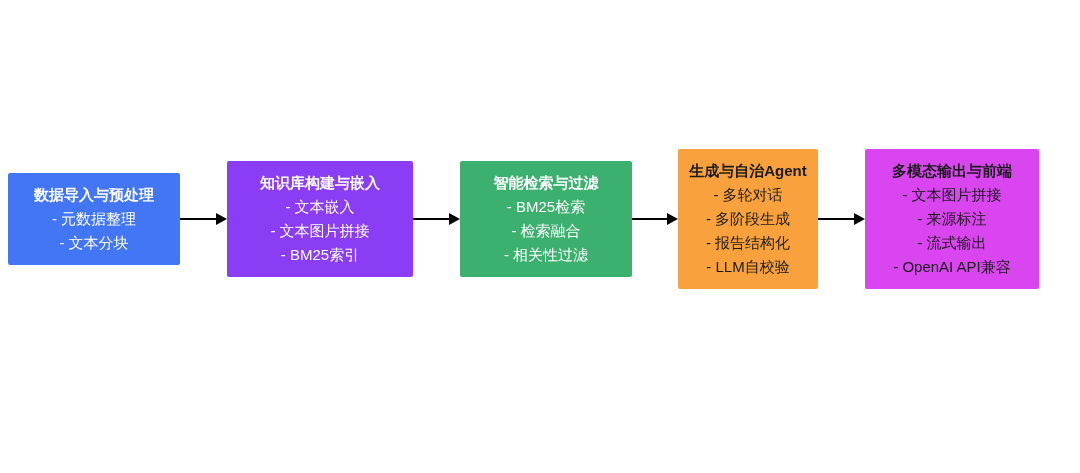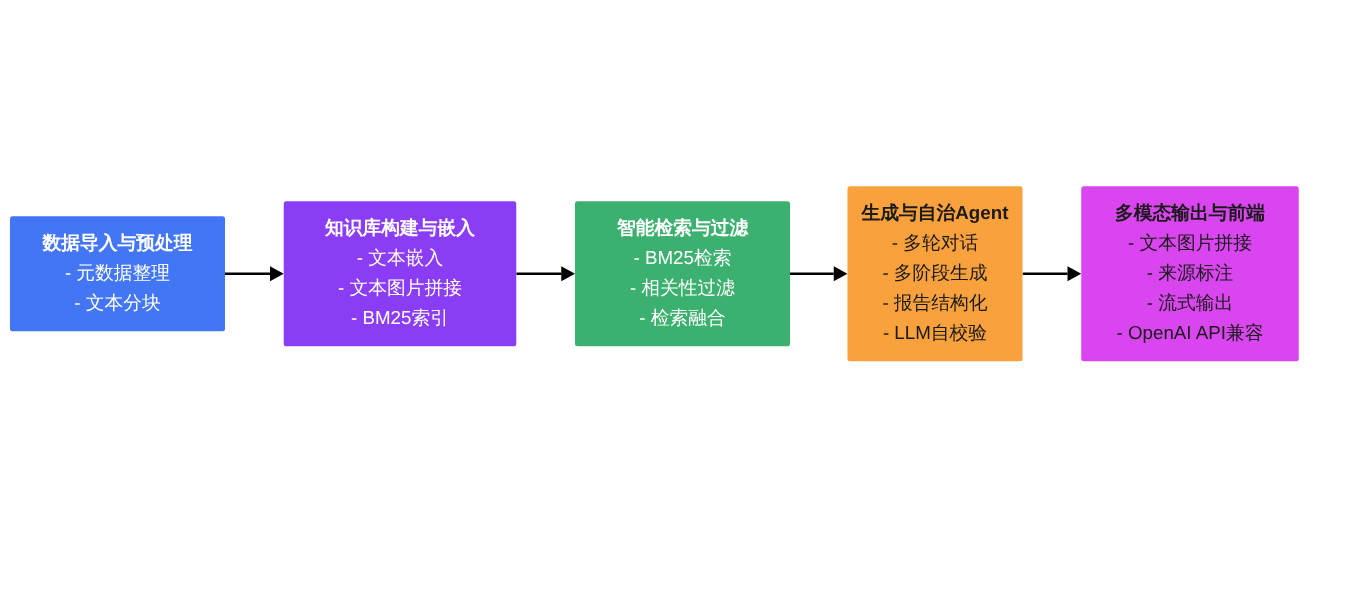--- a/index.html
+++ b/index.html
@@ -84,22 +84,22 @@
     <div class="arrow">
       <svg width="47" height="14" viewBox="0 0 47 14">
         <line x1="0" y1="7" x2="36" y2="7" stroke="#000000" stroke-width="2"></line>
         <polygon points="36,1 47,7 36,13" fill="#000000"></polygon>
       </svg>
     </div>
 
     <div class="node n3" style="background-color: rgb(60, 176, 110); color: rgb(255, 255, 255);">
       <div class="node-title">智能检索与过滤</div>
       <div class="node-item">- BM25检索</div>
+      <div class="node-item">- 检索融合</div>
       <div class="node-item">- 相关性过滤</div>
-      <div class="node-item">- 检索融合</div>
     </div>
 
     <div class="arrow">
       <svg width="46" height="14" viewBox="0 0 46 14">
         <line x1="0" y1="7" x2="35" y2="7" stroke="#000000" stroke-width="2"></line>
         <polygon points="35,1 46,7 35,13" fill="#000000"></polygon>
       </svg>
     </div>
 
     <div class="node n4" style="background-color: rgb(249, 161, 60); color: rgb(26, 26, 26);">

